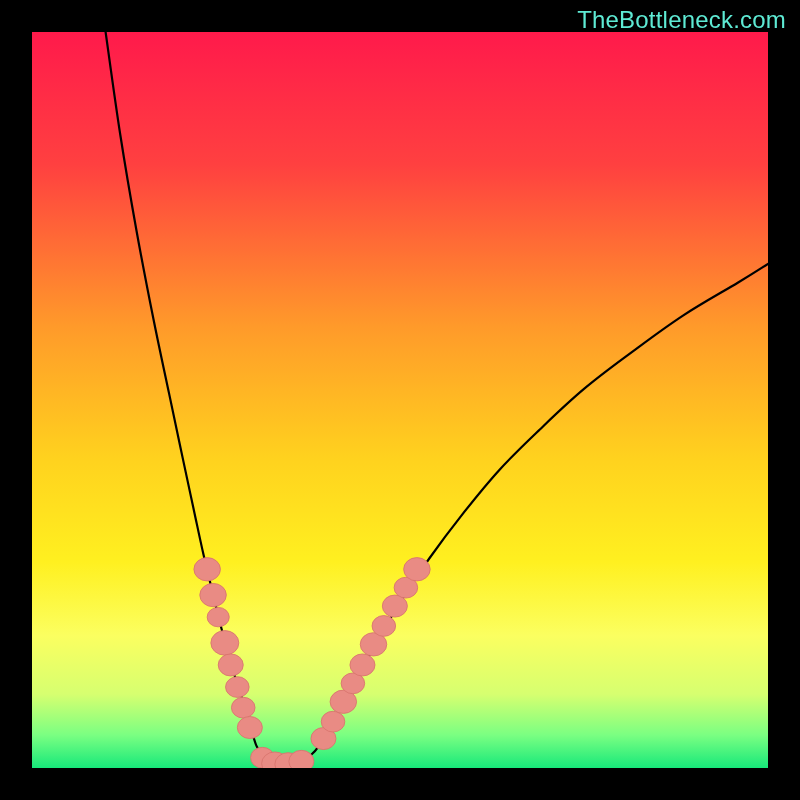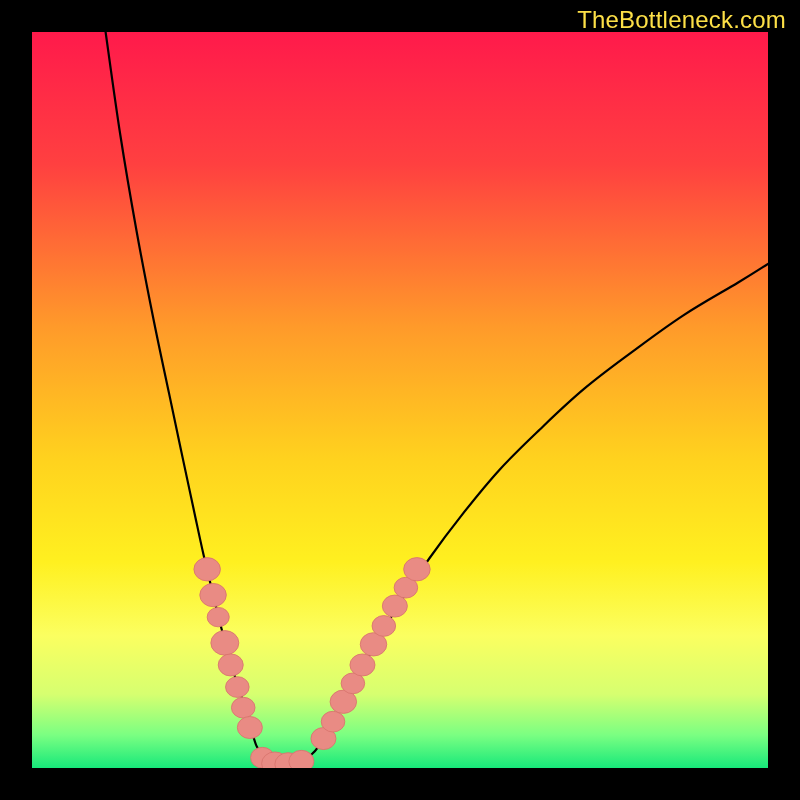--- a/index.html
+++ b/index.html
@@ -26,21 +26,21 @@
   .gradient {
     position: absolute;
     inset: 0;
   }
   .watermark {
     position: absolute;
     top: 6px;
     right: 14px;
     font-family: Arial, Helvetica, sans-serif;
     font-size: 24px;
-    color: #fde047;
+    color: #5eead4;
     font-weight: 400;
     letter-spacing: 0.2px;
     user-select: none;
   }
   svg.curves {
     position: absolute;
     inset: 0;
   }
 </style>
 </head>

